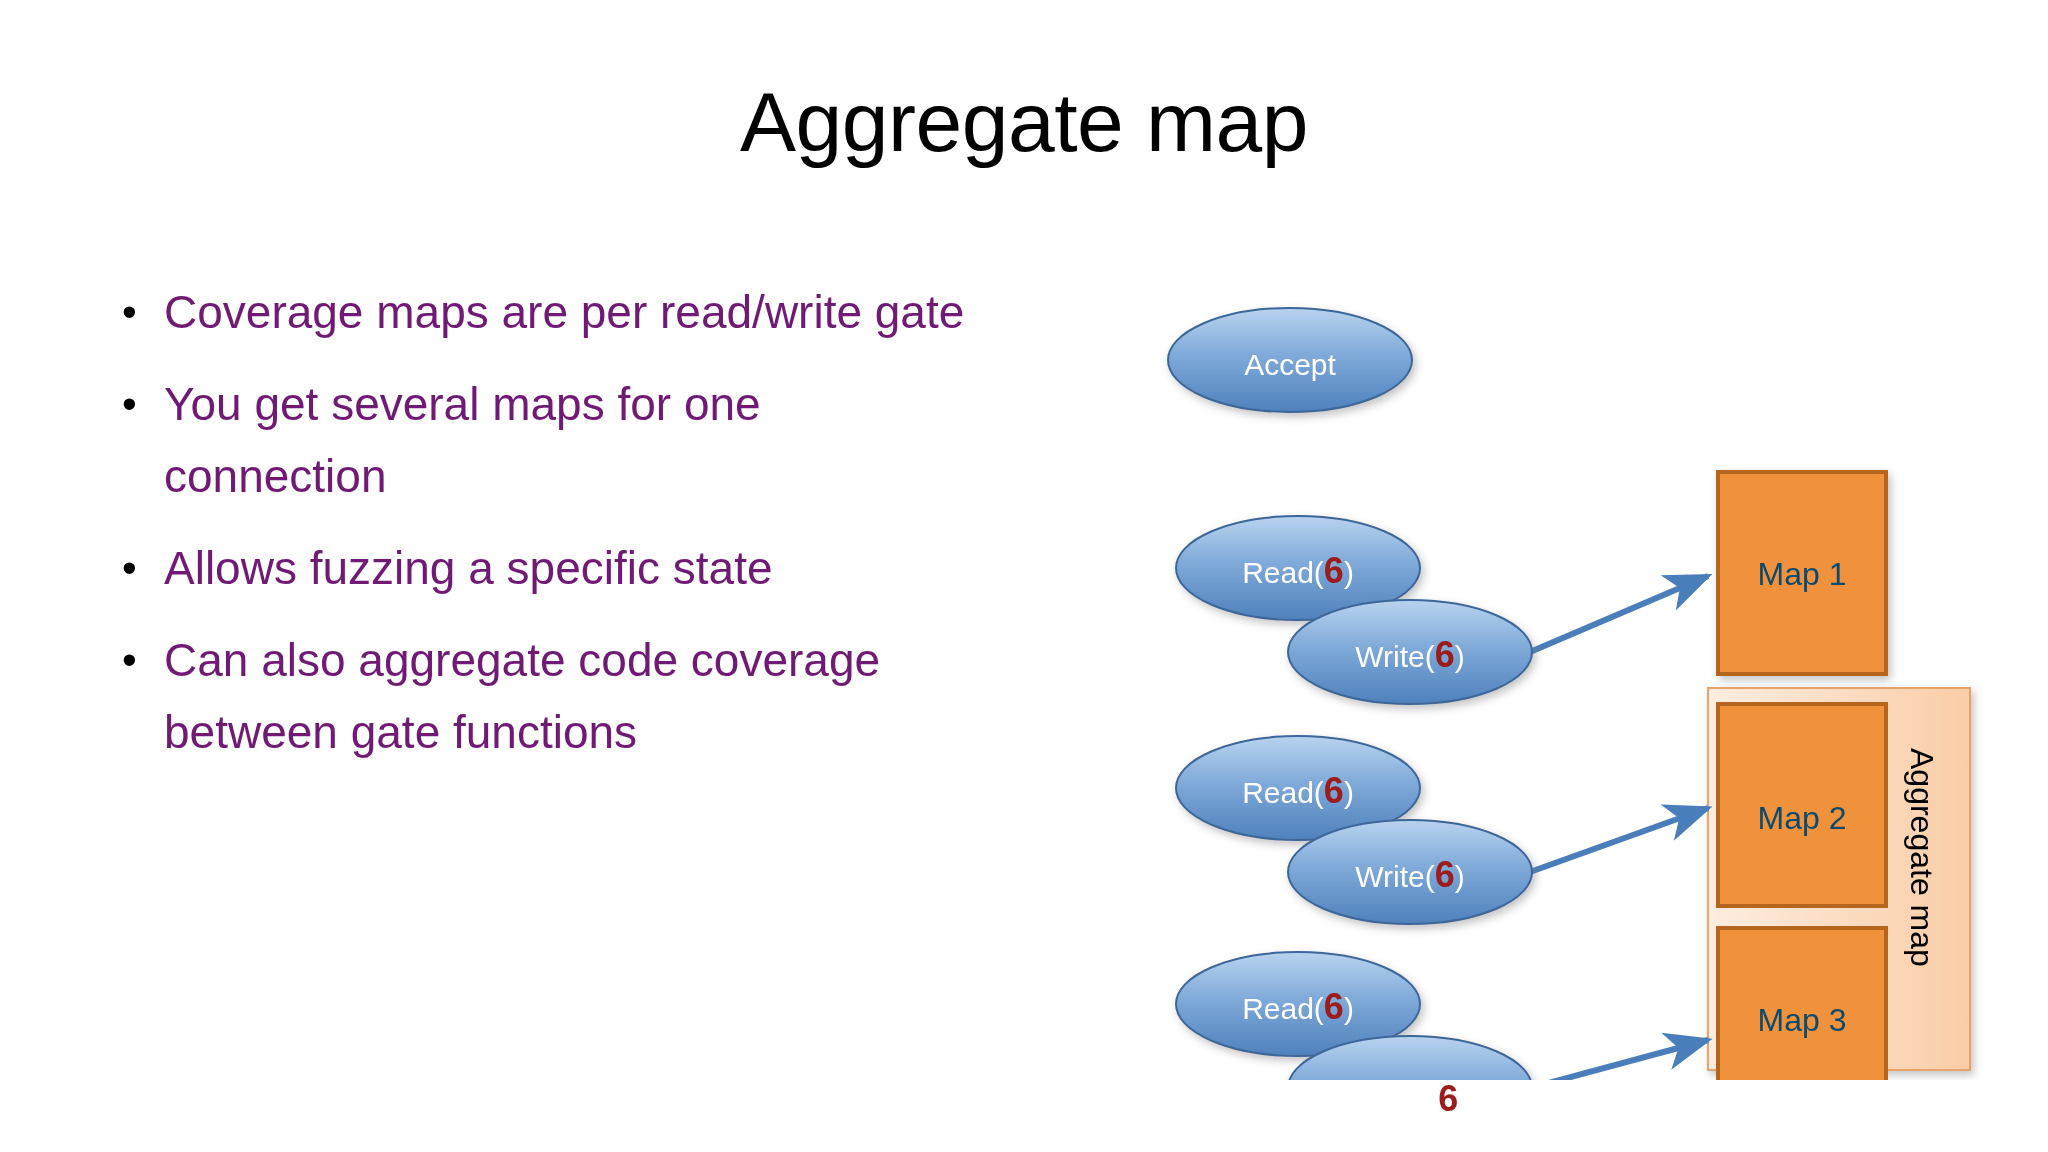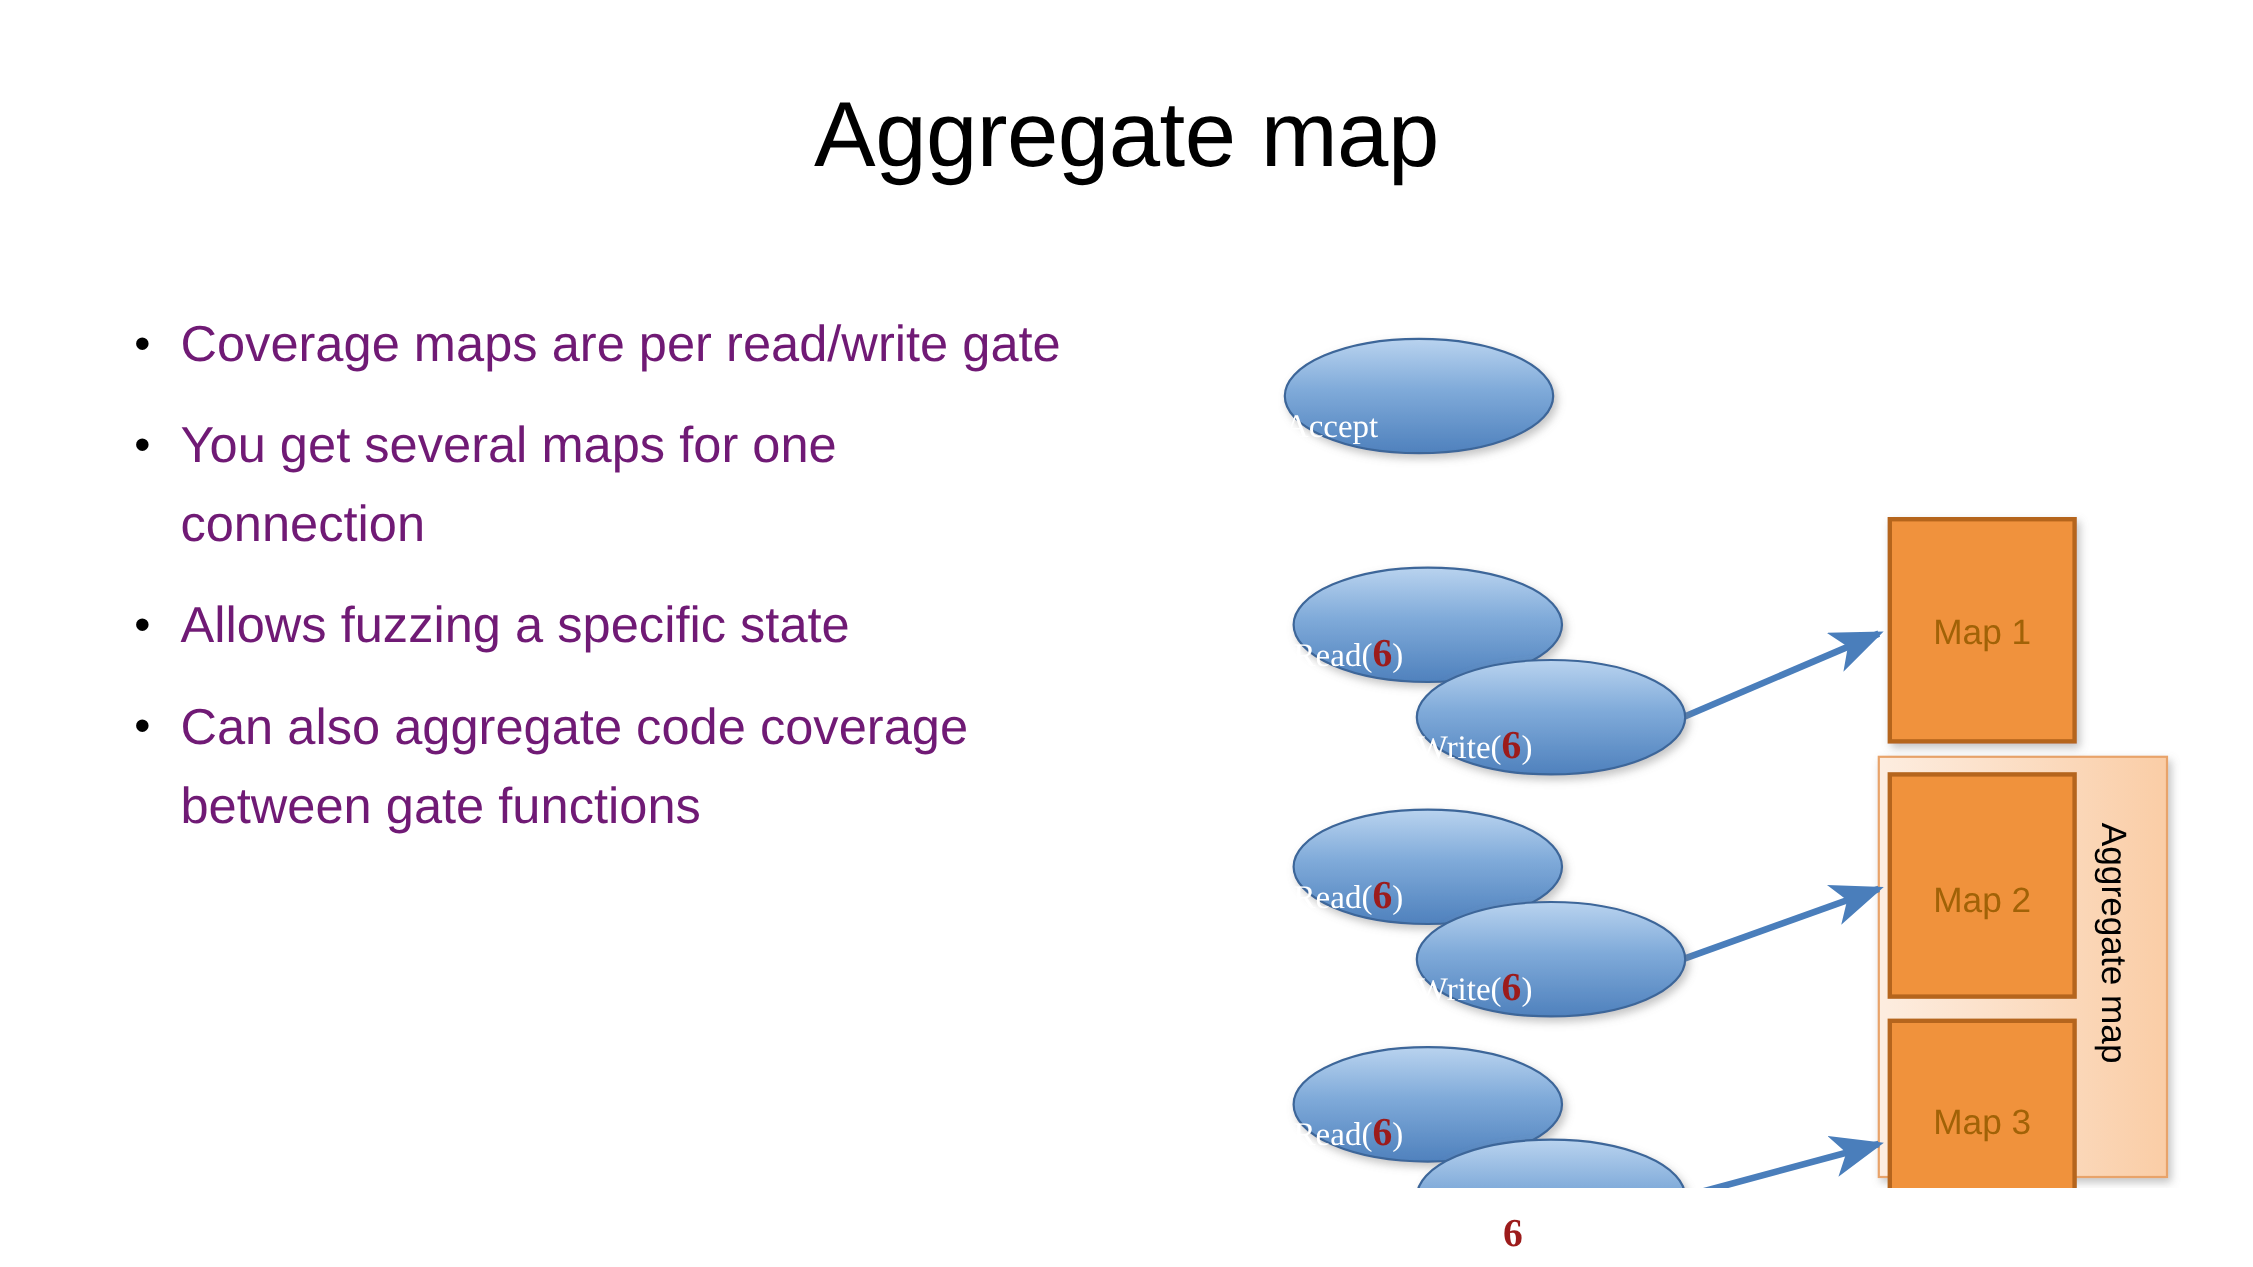--- a/index.html
+++ b/index.html
@@ -68,34 +68,33 @@
     width: 920px;
     height: 800px;
   }
   .diagram svg { display: block; }
 
   
   .node-label {
     position: absolute;
     color: #ffffff;
     font-size: 30px;
-    font-family: Liberation Serif, serif;
+    font-family: Liberation Sans, sans-serif;
     white-space: nowrap;
-    text-align: left;
+    text-align: center;
     pointer-events: none;
-    margin-top: 22px;
   }
   .node-label .num {
     color: #9C1B1B;
     font-weight: bold;
     font-size: 36px;
   }
   .map-label {
     position: absolute;
-    color: #a16207;
+    color: #0c4a6e;
     font-size: 32px;
     white-space: nowrap;
     text-align: center;
   }
   .aggregate-label {
     position: absolute;
     color: #000000;
     font-size: 32px;
     white-space: nowrap;
     transform-origin: left top;

